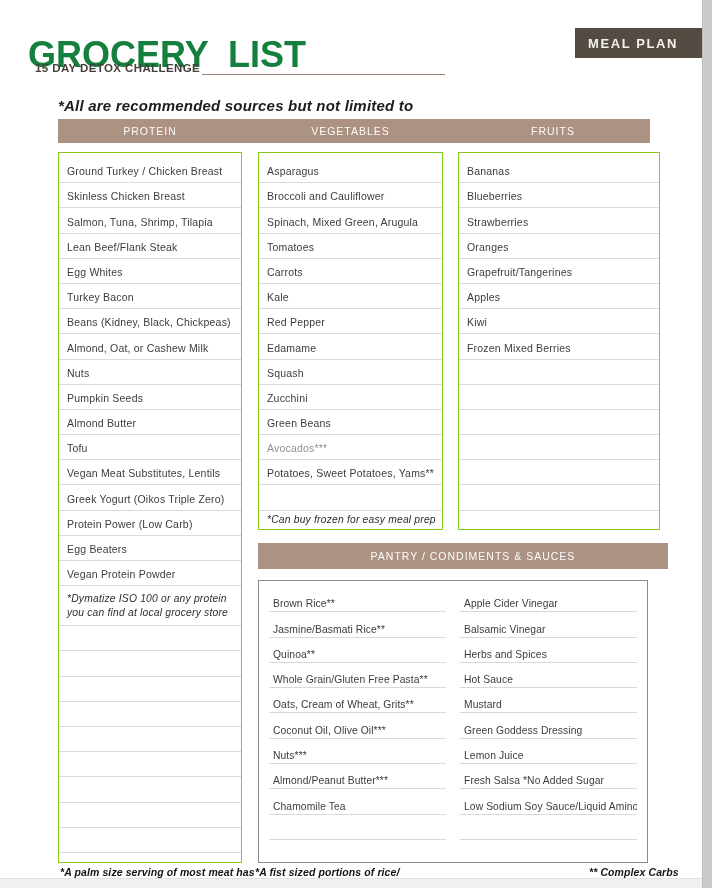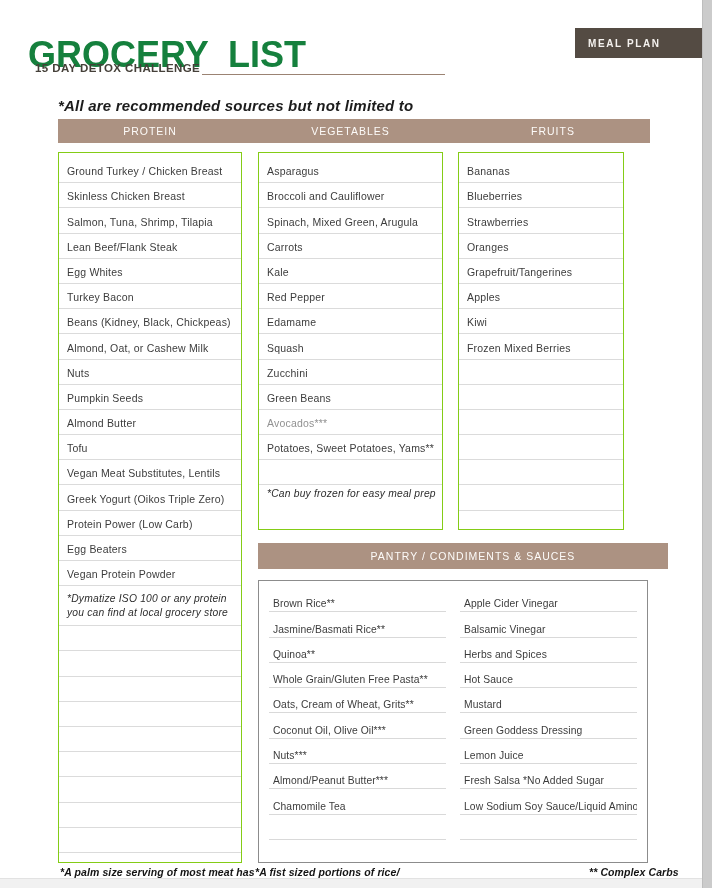--- a/index.html
+++ b/index.html
@@ -12,21 +12,21 @@
     color:#15803d; letter-spacing:0px; word-spacing:10px; white-space:nowrap;margin-top:8px;
   }
   .subtitle-row { position:absolute; left:35px; top:62px; width:410px; display:flex; align-items:flex-end; }
   .subtitle {
     font-size:11.5px; font-weight:700; color:#454039; letter-spacing:0.4px; white-space:nowrap;
     padding-bottom:1px;
   }
   .subtitle-line { flex:1; border-bottom:1.5px solid #9b8373; margin-left:2px; height:0; }
   .badge {
     position:absolute; left:575px; top:28px; width:128px; height:30px; background:#544b43;
-    color:#f4f1ee; font-size:10px; font-weight:600; letter-spacing:1.6px;
+    color:#f4f1ee; font-size:13px; font-weight:600; letter-spacing:1.6px;
     display:flex; align-items:center; padding-left:13px; box-sizing:border-box;
   }
   .sources-note {
     position:absolute; left:58px; top:97px; font-size:15px; font-style:italic; font-weight:700;
     color:#1c1c1c; letter-spacing:0.2px;
   }
   .cat-bar { position:absolute; left:58px; top:119px; width:592px; height:24px; background:#ac9282; }
   .cat-label {
     position:absolute; top:0; height:24px; display:flex; align-items:center; justify-content:center;
     color:#fdfbf9; font-size:10.5px; letter-spacing:1px;
@@ -34,21 +34,21 @@
   .cat-protein { left:0; width:184px; }
   .cat-veg     { left:200px; width:185px; }
   .cat-fruits  { left:400px; width:190px; }
 
   .listbox {
     position:absolute; background:#fff; border:1px solid #84cc16; box-sizing:border-box;
     overflow:hidden; padding-top:5px;
   }
   #protein-box { left:58px;  top:152px; width:184px; height:711px; }
   #veg-box     { left:258px; top:152px; width:185px; height:378px; }
-  #fruits-box  { left:458px; top:152px; width:166px; height:378px; }
+  #fruits-box  { left:458px; top:152px; width:202px; height:378px; }
 
   .cell-row {
     height:25.2px; display:flex; align-items:flex-end; box-sizing:border-box;
     padding:0 3px 5px 8px; border-bottom:1px solid #dbdbdb; overflow:hidden;
   }
   .row-text { font-size:10.5px; color:#3c3c3c; letter-spacing:0.2px; white-space:nowrap; }
   .muted { color:#919191; }
 
   .note-row {
     height:40px; box-sizing:border-box; border-bottom:1px solid #dbdbdb;
@@ -207,20 +207,23 @@
         <div class="cell-row">
           <span class="row-text">Asparagus</span>
         </div>
         <div class="cell-row">
           <span class="row-text">Broccoli and Cauliflower</span>
         </div>
         <div class="cell-row">
           <span class="row-text">Spinach, Mixed Green, Arugula</span>
         </div>
         <div class="cell-row">
+          <span class="row-text">Tomatoes</span>
+        </div>
+        <div class="cell-row">
           <span class="row-text">Carrots</span>
         </div>
         <div class="cell-row">
           <span class="row-text">Kale</span>
         </div>
         <div class="cell-row">
           <span class="row-text">Red Pepper</span>
         </div>
         <div class="cell-row">
           <span class="row-text">Edamame</span>

